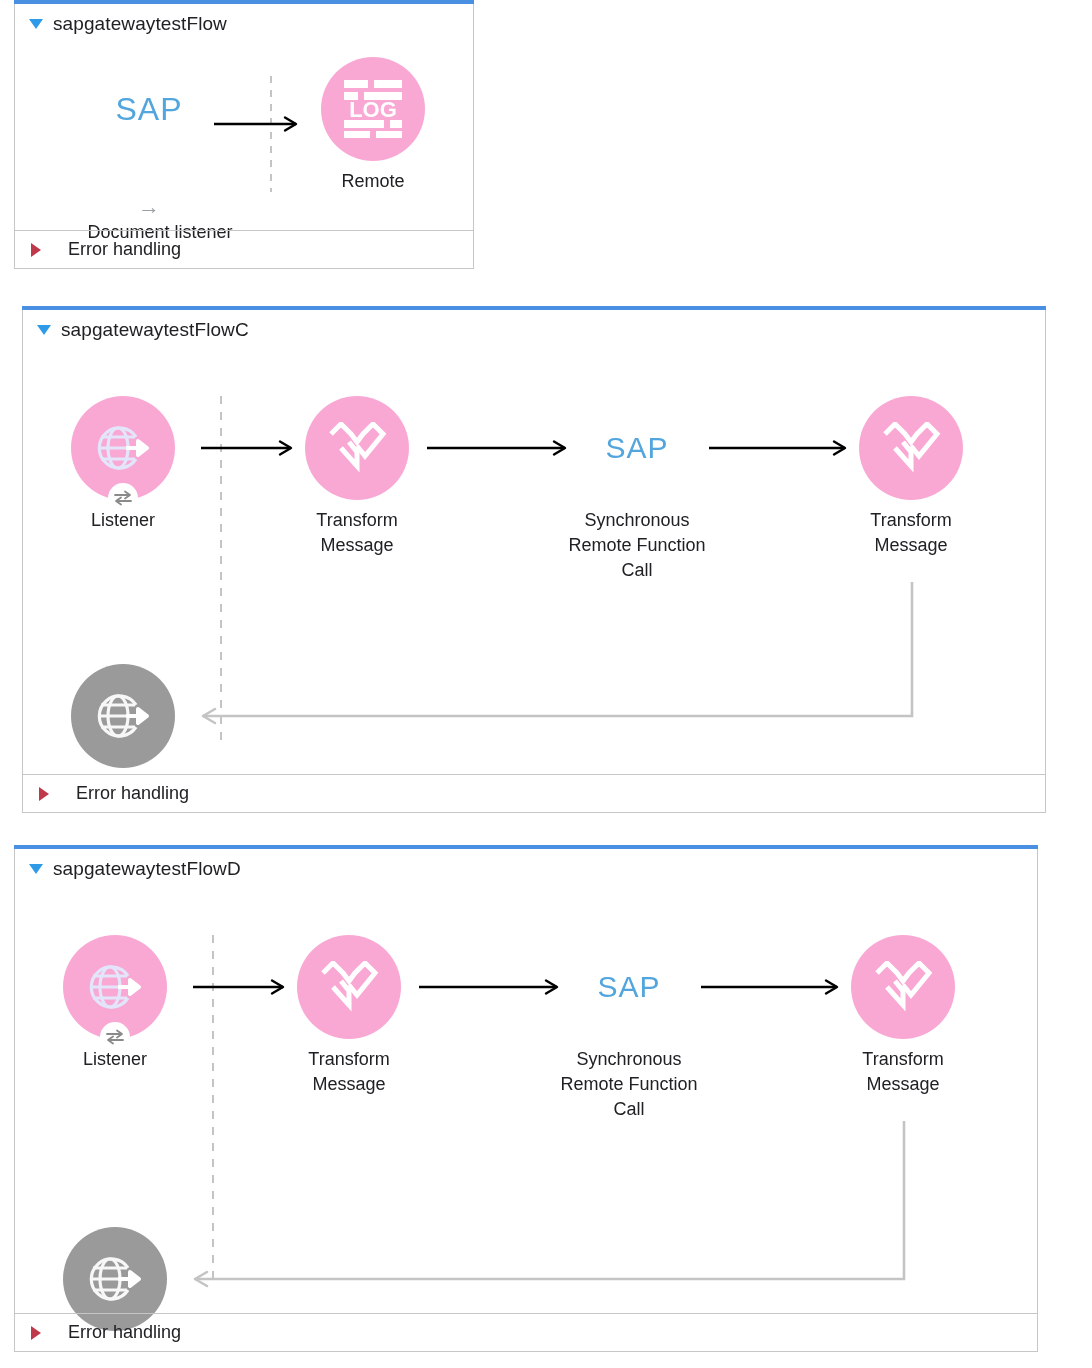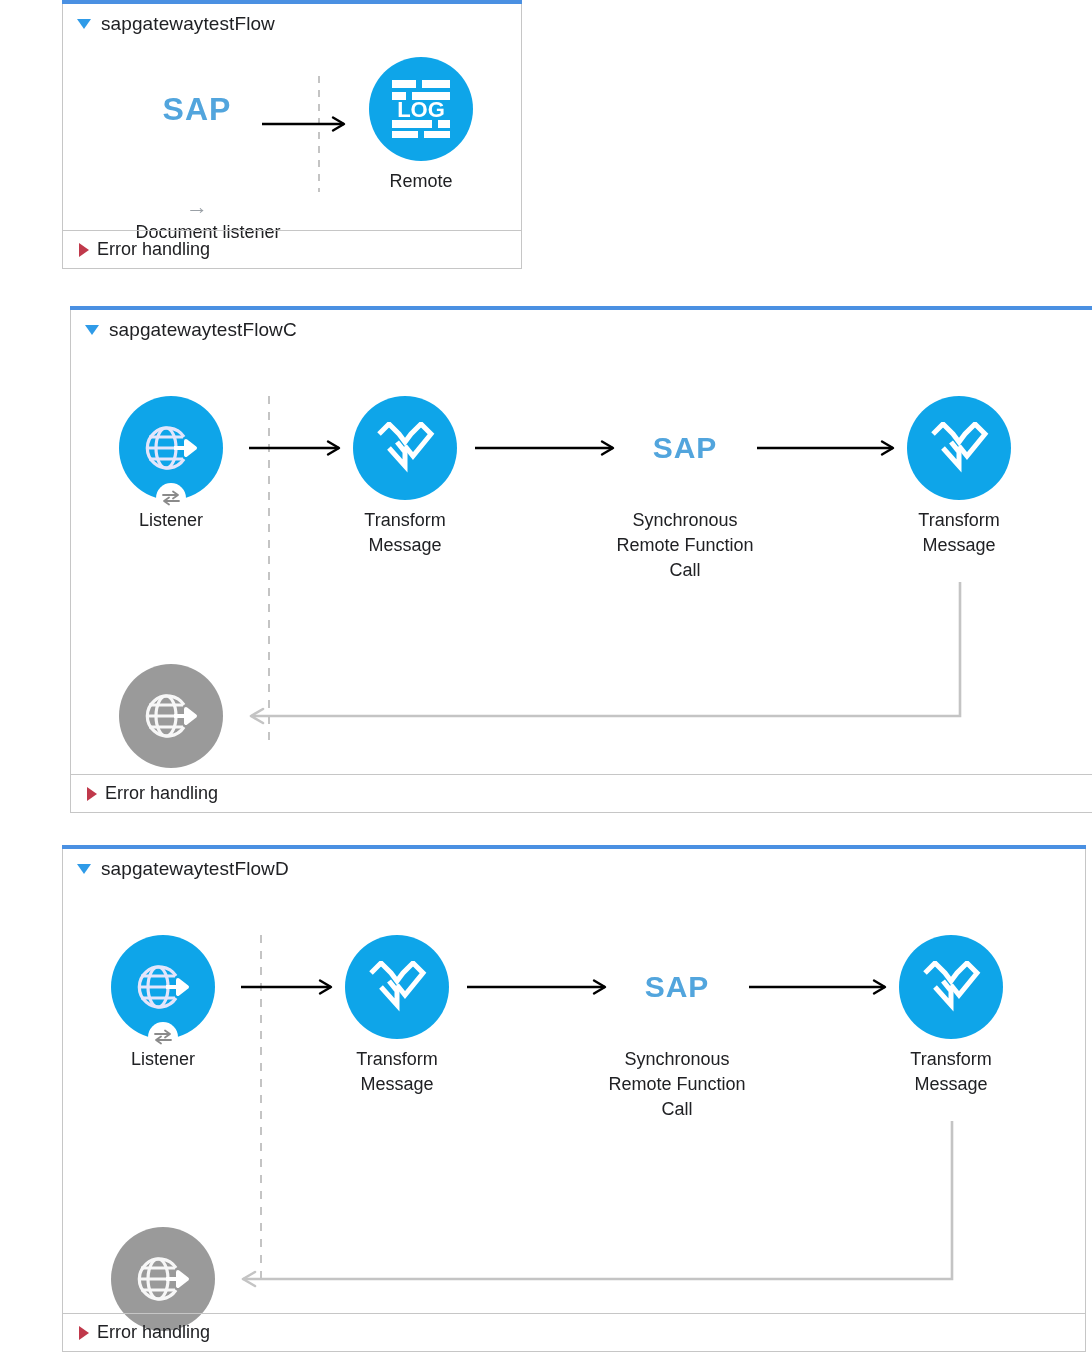--- a/index.html
+++ b/index.html
@@ -23,21 +23,20 @@
     height: 1368px;
   }
 
   
   .flow-panel {
     position: absolute;
     box-sizing: border-box;
     background: #ffffff;
     border: 1px solid #c6c6c6;
     border-top: none;
-    margin-left: 48px;
   }
   .flow-panel::before {
     content: "";
     position: absolute;
     left: -1px;
     right: -1px;
     top: -4px;
     height: 4px;
     background: #4a90e2;
   }
@@ -74,21 +73,21 @@
 
   .panel-body {
     position: relative;
     width: 100%;
   }
 
   .panel-footer {
     position: relative;
     display: flex;
     align-items: center;
-    gap: 8px;
+    gap: 27px;
     height: 38px;
     padding-left: 16px;
     border-top: 1px solid #c6c6c6;
     box-sizing: border-box;
   }
   .footer-label {
     font-size: 18px;
     color: #202124;
   }
 
@@ -97,42 +96,42 @@
     position: absolute;
     width: 112px;
     text-align: center;
   }
   .node-circle {
     position: relative;
     width: 104px;
     height: 104px;
     margin: 0 auto;
     border-radius: 50%;
-    background: #0ea5e9;
+    background: #f9a8d4;
     display: flex;
     align-items: center;
     justify-content: center;
   }
   .node-circle.gray { background: #9a9a9a; }
   .node-label {
     margin-top: 8px;
     font-size: 18px;
     line-height: 25px;
     color: #202124;
     white-space: pre-line;
   }
 
   .sap-word {
     position: absolute;
     width: 200px;
     text-align: center;
   }
   .sap-logo {
     font-size: 32px;
-    font-weight: bold;
+    font-weight: normal;
     color: #52a5dd;
     letter-spacing: 1px;
     line-height: 104px;
     height: 104px;
   }
   .sap-logo.small { font-size: 30px; }
 
   
   .node-badge {
     position: absolute;

